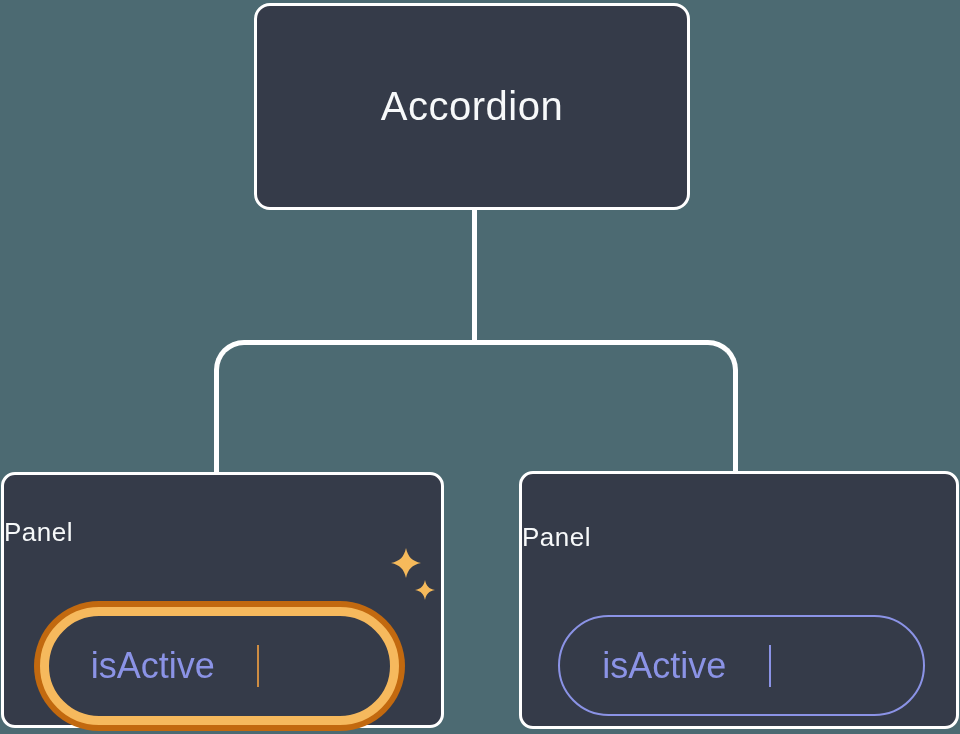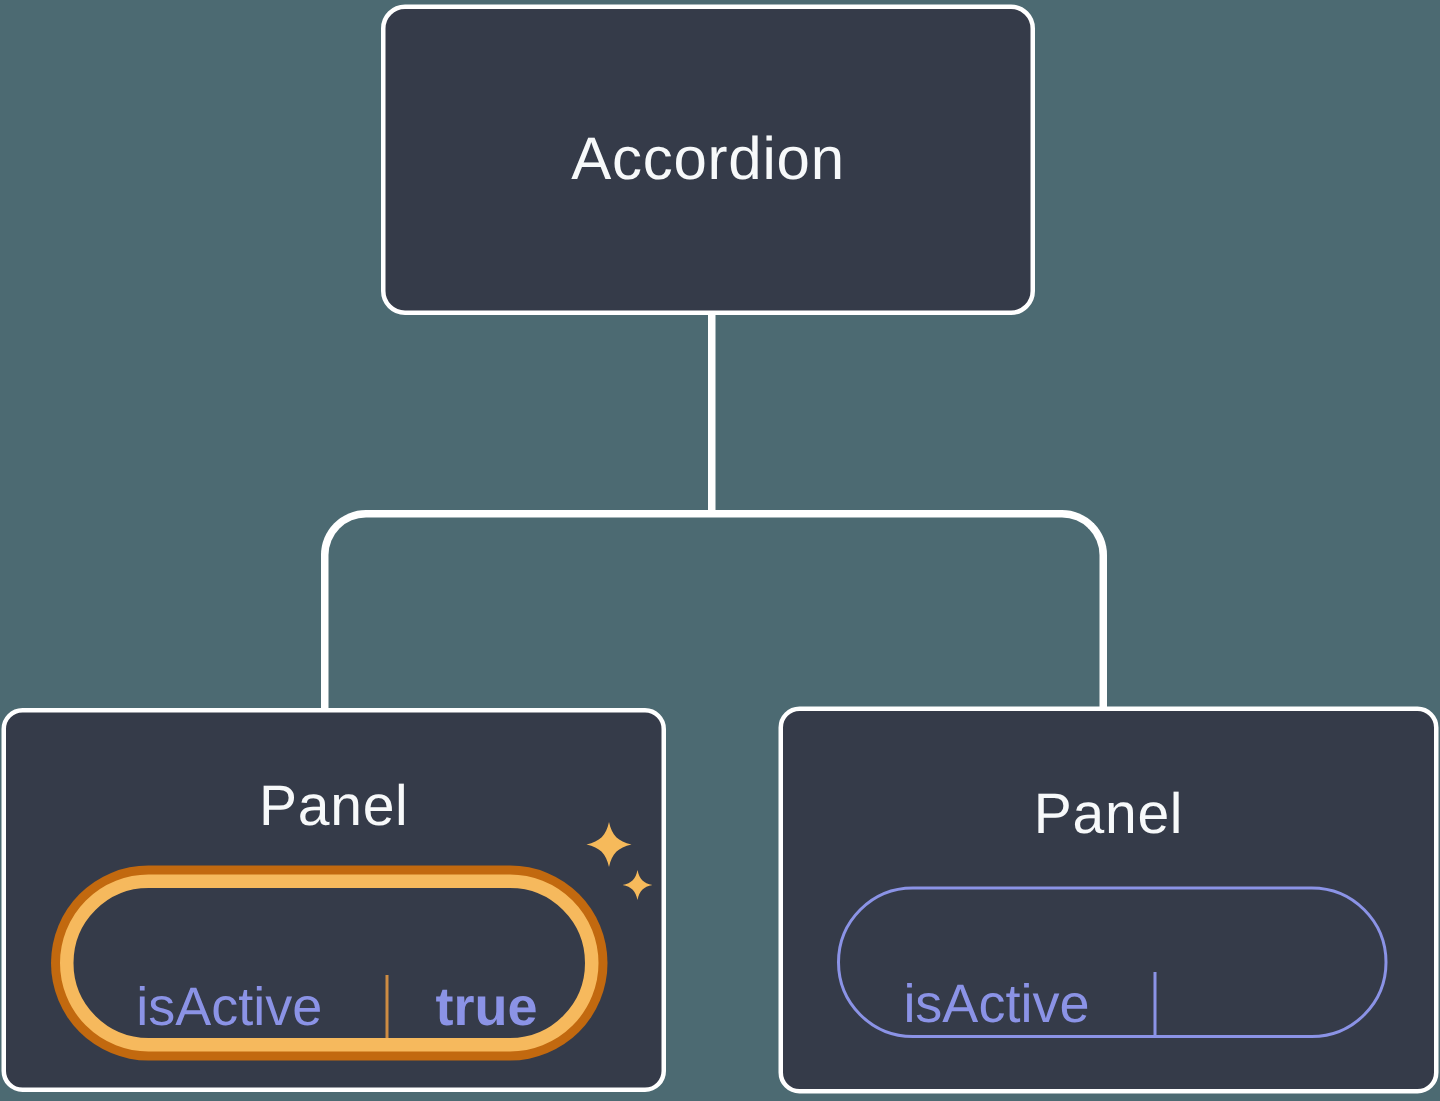--- a/index.html
+++ b/index.html
@@ -42,23 +42,22 @@
     border-radius: 14px;
   }
   .node-panel-right {
     left: 519px; top: 471px;
     width: 440px; height: 258px;
     border-radius: 14px;
   }
   .panel-label {
     position: absolute;
     left: 0; right: 0;
-    text-align: center;
     color: var(--text-primary, #F7F9FA);
-    font-size: 38px;
+    font-size: 26px;
     font-weight: 500;
     letter-spacing: 0.5px;
   }
   .node-panel-left .panel-label { top: 42px; }
   .node-panel-right .panel-label { top: 48px; }
 
   
   .connector-stem {
     position: absolute;
     left: 472px; top: 210px;
@@ -73,23 +72,24 @@
     border-left: 5px solid var(--connector, #FFFFFF);
     border-right: 5px solid var(--connector, #FFFFFF);
     border-bottom: none;
     border-radius: 30px 30px 0 0;
   }
 
   
   .pill {
     position: absolute;
     display: flex;
-    align-items: flex-end;
+    align-items: center;
     border-radius: 999px;
     overflow: hidden;
+    margin-top: 24px;
   }
   .pill-cell {
     display: flex;
     align-items: center;
     justify-content: center;
     color: var(--prop-purple, #8B93E6);
     font-size: 36px;
   }
 
   .pill-active {
@@ -135,21 +135,20 @@
   </div>
 
   <div class="connector-stem"></div>
   <div class="connector-bracket"></div>
 
   <div class="node node-panel-left">
     <div class="panel-label">Panel</div>
 
     <div class="pill pill-active">
       <div class="pill-cell pill-cell-key">isActive</div>
-      <div class="pill-cell pill-cell-value">true</div>
     </div>
 
     <div class="sparkles">
       <svg viewBox="0 0 48 58" xmlns="http://www.w3.org/2000/svg" aria-hidden="true">
         <path class="sparkle-fill" d="M16 3 C18 12 22 16 31 18 C22 20 18 24 16 33 C14 24 10 20 1 18 C10 16 14 12 16 3 Z" fill="#F6BA5B"></path>
         <path class="sparkle-fill" d="M35 35 C36.3 41.2 38.8 43.7 45 45 C38.8 46.3 36.3 48.8 35 55 C33.7 48.8 31.2 46.3 25 45 C31.2 43.7 33.7 41.2 35 35 Z" fill="#F6BA5B"></path>
       </svg>
     </div>
   </div>
 

